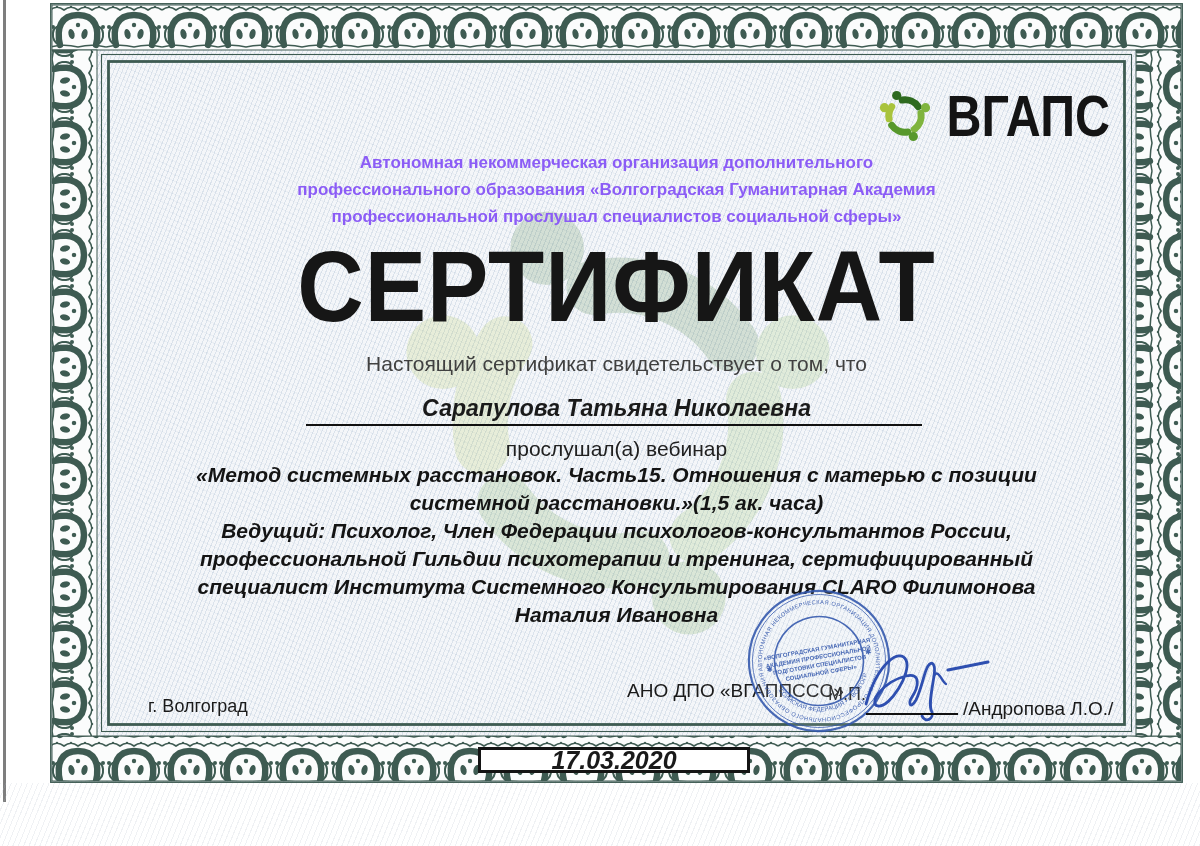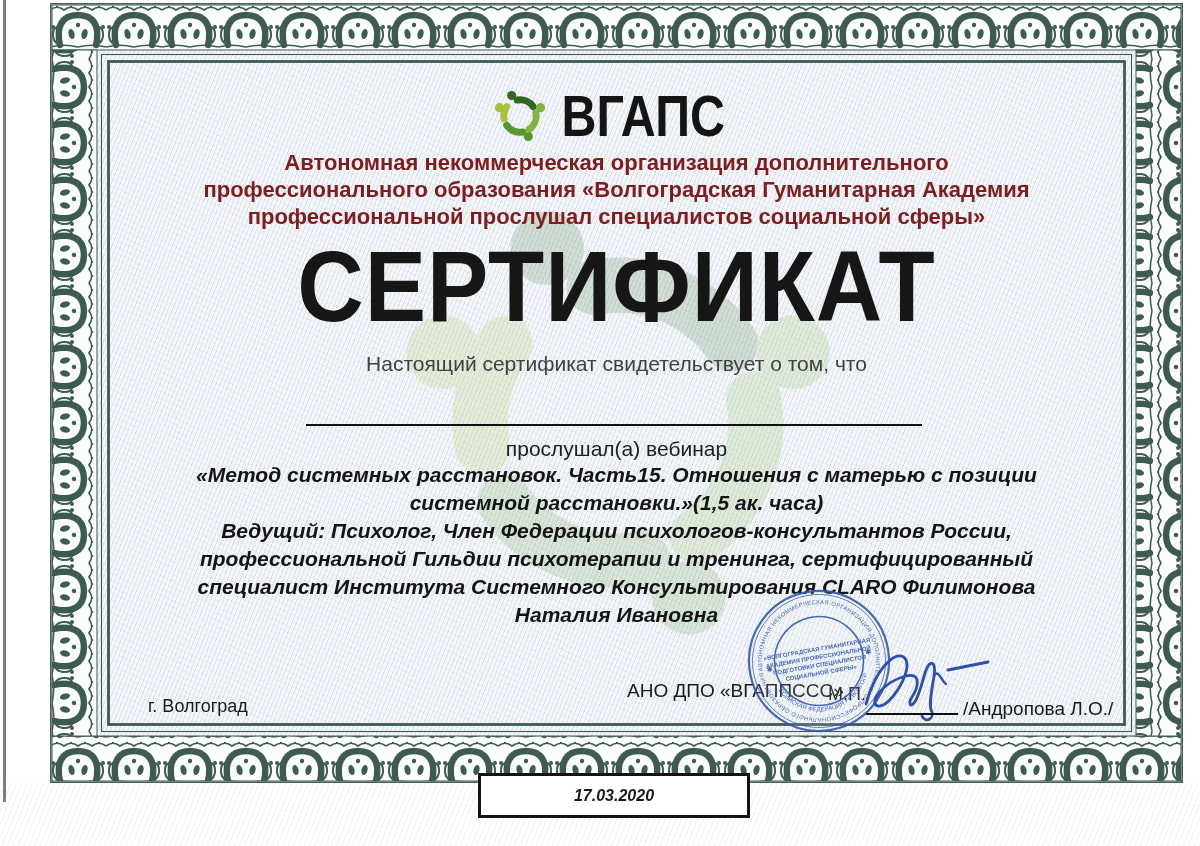--- a/index.html
+++ b/index.html
@@ -17,41 +17,41 @@
     background:
       repeating-linear-gradient(112deg, rgba(148,172,198,.26) 0 1px, transparent 1px 4px),
       repeating-linear-gradient(24deg, rgba(148,172,198,.10) 0 1px, transparent 1px 6px);
   }
   .lowmargin-texture{left:0;top:783px;width:1200px;height:63px;
       background:repeating-linear-gradient(112deg, rgba(170,180,195,.18) 0 1px, transparent 1px 5px);}
   #border-svg{left:50px;top:3px;}
   #watermark{left:388px;top:193px;opacity:.16;pointer-events:none;}
   .content{left:0;top:0;width:1200px;height:846px;}
   .centered{left:109px;width:1015px;text-align:center;}
-  .brand{top:84px;height:64px;display:flex;justify-content:center;align-items:center;}
+  .brand{top:84px;height:64px;display:flex;justify-content:flex-end;align-items:center;}
   .wordmark{font-size:57px;font-weight:bold;letter-spacing:0px;color:#141414;
       display:inline-block;transform:scaleX(.85);line-height:1;}
-  .org{top:149px;font-size:22px;font-weight:bold;line-height:27px;color:#7f1d1d;}
+  .org{top:149px;font-size:17px;font-weight:bold;line-height:27px;color:#8b5cf6;}
   .title{top:236px;font-size:100px;font-weight:bold;letter-spacing:1px;line-height:1.0;
       color:#161616;transform:scaleX(.92);}
   .statement{top:352px;font-size:21px;color:#404040;}
   .name{top:395px;font-size:23px;font-weight:bold;font-style:italic;}
   .name-line{left:306px;top:424px;width:616px;border-top:2px solid #111;}
   .action{top:437px;font-size:21px;color:#202020;}
   .webinar{top:461px;font-size:21px;font-weight:bold;font-style:italic;line-height:28px;color:#141414;}
   .city{left:148px;top:696px;font-size:18px;}
   .director{left:627px;top:680px;font-size:19px;line-height:22px;}
   .mp{left:828px;top:684px;font-size:18px;}
   #stamp{left:746px;top:588px;}
   #signature{left:848px;top:642px;}
   .sig-line{left:866px;top:713px;width:92px;border-top:2px solid #111;}
   .countersign{left:963px;top:698px;font-size:19px;}
-  .datebox{left:478px;top:773px;width:272px;height:45px;background:#fff;
+  .datebox{left:478px;top:747px;width:272px;height:26px;background:#fff;
       border:3px solid #141414;display:flex;align-items:center;justify-content:center;
-      font-size:16px;font-weight:bold;font-style:italic;box-sizing:border-box;}
+      font-size:25px;font-weight:bold;font-style:italic;box-sizing:border-box;}
   .z1{z-index:1}.z2{z-index:2}.z3{z-index:3}.z4{z-index:4}.z5{z-index:5}.z6{z-index:6}
 </style>
 </head>
 <body>
 
 <div id="stage">
 
   <div class="abs scan-strip"></div>
   <div class="abs lowmargin-texture"></div>
   <div class="abs paper"></div>
@@ -123,20 +123,21 @@
     <div class="abs centered org">
       <div>Автономная некоммерческая организация дополнительного</div>
       <div>профессионального образования «Волгоградская Гуманитарная Академия</div>
       <div>профессиональной прослушал специалистов социальной сферы»</div>
     </div>
 
     <div class="abs centered title">СЕРТИФИКАТ</div>
 
     <div class="abs centered statement">Настоящий сертификат свидетельствует о том, что</div>
 
+    <div class="abs centered name">Сарапулова Татьяна Николаевна</div>
     <div class="abs name-line"></div>
 
     <div class="abs centered action">прослушал(а) вебинар</div>
 
     <div class="abs centered webinar">
       <div>«Метод системных расстановок. Часть15. Отношения с матерью с позиции</div>
       <div>системной расстановки.»(1,5 ак. часа)</div>
       <div>Ведущий: Психолог, Член Федерации психологов-консультантов России,</div>
       <div>профессиональной Гильдии психотерапии и тренинга, сертифицированный</div>
       <div>специалист Института Системного Консультирования CLARO Филимонова</div>

